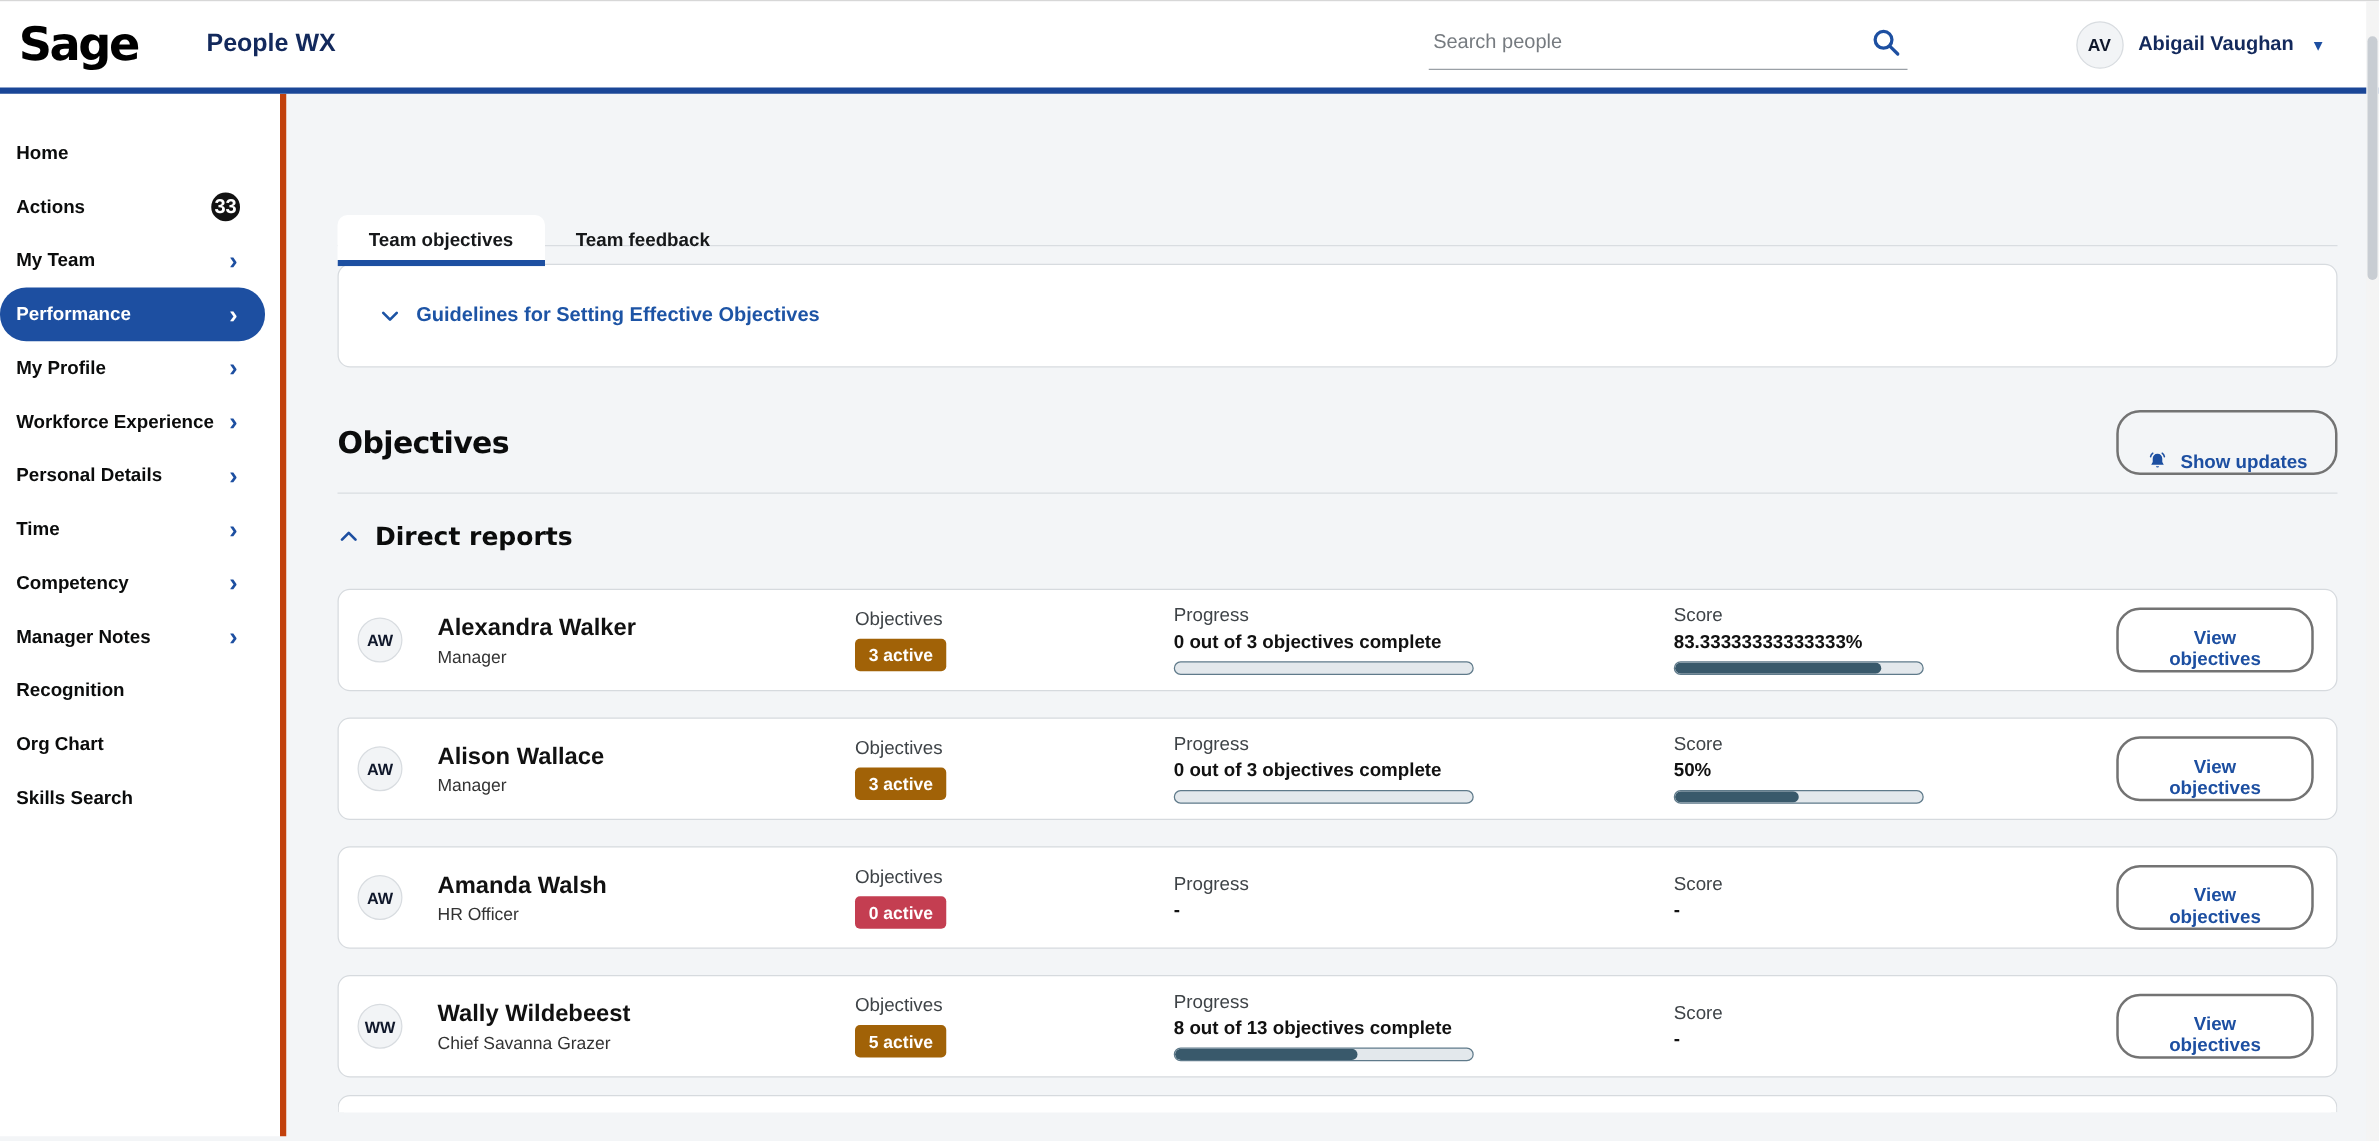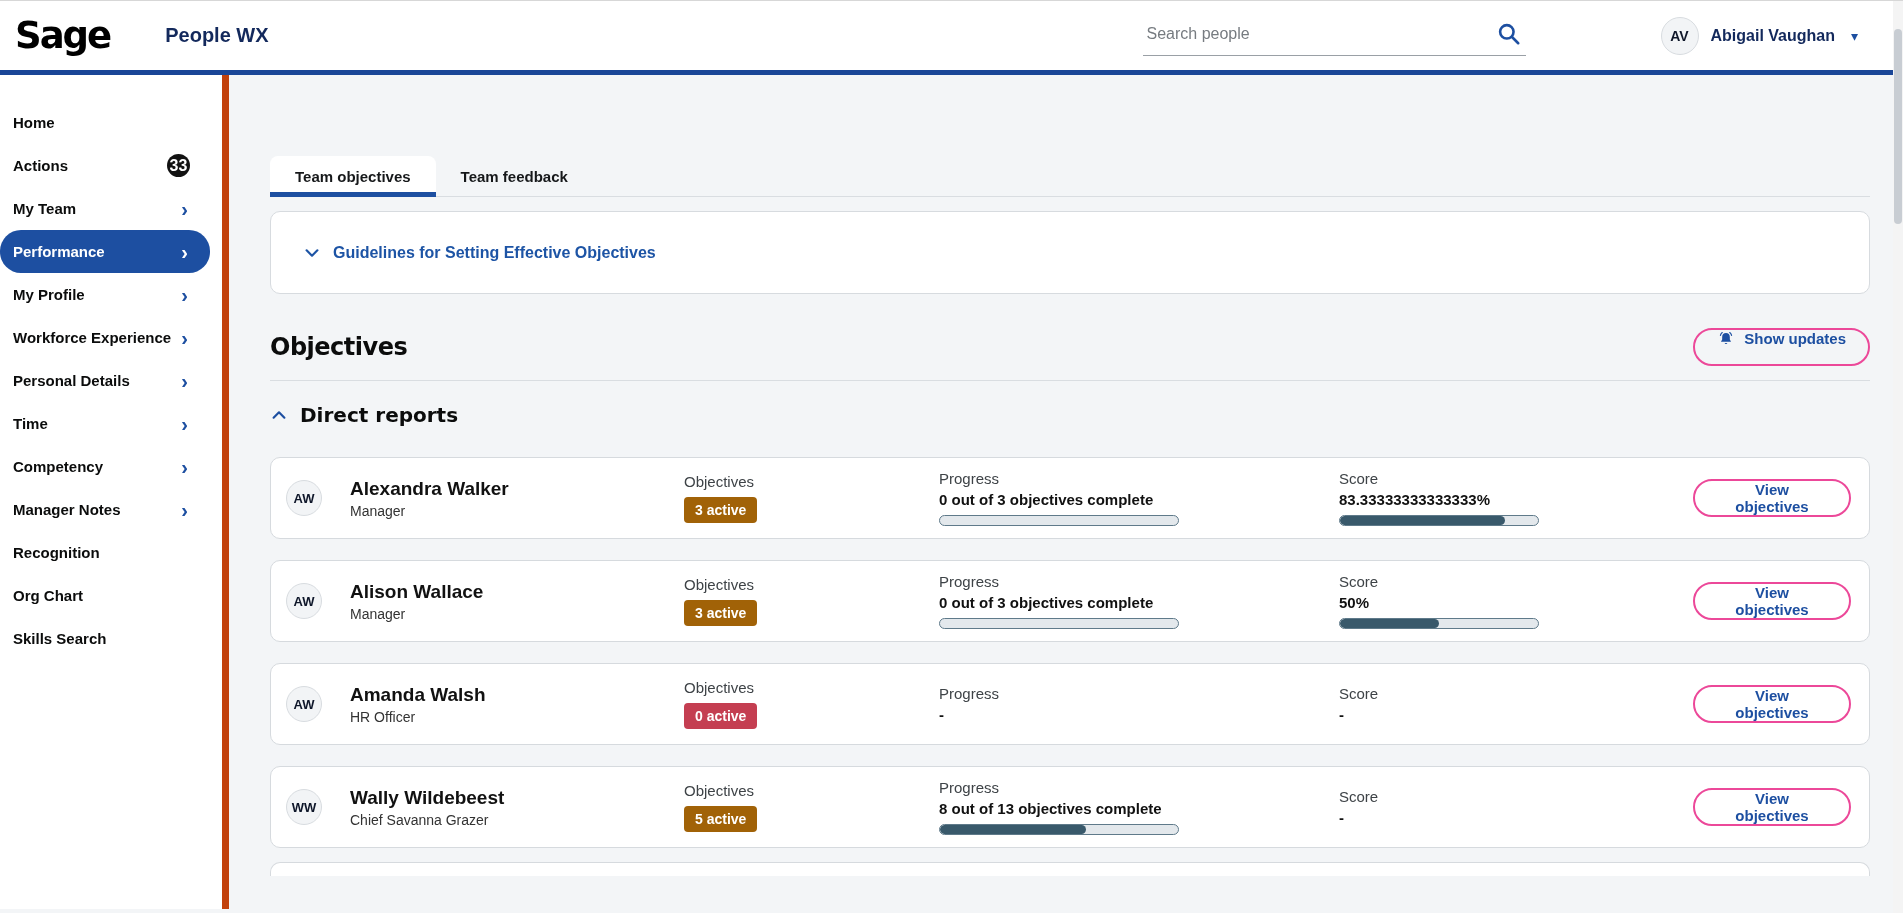--- a/index.html
+++ b/index.html
@@ -31,21 +31,21 @@
     font-size:14px; font-weight:700; color:#0f172a;
   }
   .user-name { font-size:16px; font-weight:700; color:#13295c; }
   .caret { color:#1d4fa1; font-size:14px; margin-left:4px; }
   
   .scrollbar { position:absolute; right:0; top:1px; width:10px; height:912px; background:#f4f4f4; z-index:10; }
   .scroll-thumb { position:absolute; top:28px; left:1px; width:8px; height:195px; border-radius:4px; background:#c8cdd3; }
   
   .page { display:flex; height:834px; }
   .sidebar {
-    width:229px; background:#fff; border-right:7px solid #c2410c;
+    width:229px; background:#fff; border-right:5px solid #c2410c;
     padding-top:26px; flex-shrink:0;
   }
   .side-item {
     height:43px; display:flex; align-items:center;
     padding-left:13px; margin-right:12px;
     font-size:15px; font-weight:700; color:#0b0c0c; cursor:pointer;
     border-radius:21px;
   }
   .side-item .grow { flex:1; }
   .side-item .chev { color:#1d4fa1; font-weight:700; font-size:20px; margin-right:22px; line-height:1; }
@@ -55,34 +55,34 @@
     font-size:16px; font-weight:700; margin-right:20px;
   }
   .side-item.active { background:#1d4fa1; color:#fff; }
   .side-item.active .chev { color:#fff; }
   
   .main { flex:1; padding:58px 33px 0 41px; overflow:hidden; }
   .page-title { font-family:"DejaVu Sans", sans-serif; font-size:31px; font-weight:700; color:#0b0c0c; letter-spacing:-0.5px; }
   .tabs { display:flex; margin-top:22px; border-bottom:1px solid #d9dde1; }
   .tab {
     padding:12px 25px 11px 25px; font-size:15px; font-weight:700; color:#16181a; cursor:pointer;
-    border-radius:8px 8px 0 0; position:relative; top:1px;
+    border-radius:8px 8px 0 0; position:relative; top:17px;
   }
   .tab.active { background:#fff; border-bottom:5px solid #1d4fa1; padding-bottom:7px; }
   .guidelines-card {
     margin-top:14px; height:83px; background:#fff; border:1px solid #d7dbdf; border-radius:10px;
     display:flex; align-items:center; padding-left:32px; gap:12px; cursor:pointer;
   }
   .guidelines-label { font-size:16px; font-weight:700; color:#1d54a5; }
   .section-row { margin-top:34px; display:flex; align-items:center; justify-content:space-between; }
   .section-heading { font-family:"DejaVu Sans", sans-serif; font-size:24px; font-weight:700; letter-spacing:-0.5px; }
   .pill-btn {
-    height:38px; border-radius:19px; border:2px solid #ec4899; background:transparent;
+    height:52px; border-radius:19px; border:2px solid #737373; background:transparent;
     color:#1d4fa1; font-size:15px; font-weight:700; padding:0 22px; cursor:pointer;
-    display:inline-flex; align-items:flex-start; gap:9px; font-family:"Liberation Sans",sans-serif;
+    display:inline-flex; align-items:flex-end; gap:9px; font-family:"Liberation Sans",sans-serif;
   }
   .divider { margin-top:14px; border-top:1px solid #d9dde1; }
   .group-row { margin-top:22px; display:flex; align-items:center; gap:12px; cursor:pointer; }
   .group-heading { font-family:"DejaVu Sans", sans-serif; font-size:20px; font-weight:700; }
   
   .cards { margin-top:30px; }
   .report-card {
     height:82px; background:#fff; border:1px solid #d6dade; border-radius:10px;
     display:grid; grid-template-columns:64px 334px 255px 400px 354px 1fr;
     align-items:center; padding:0 18px 0 15px; margin-bottom:21px;

